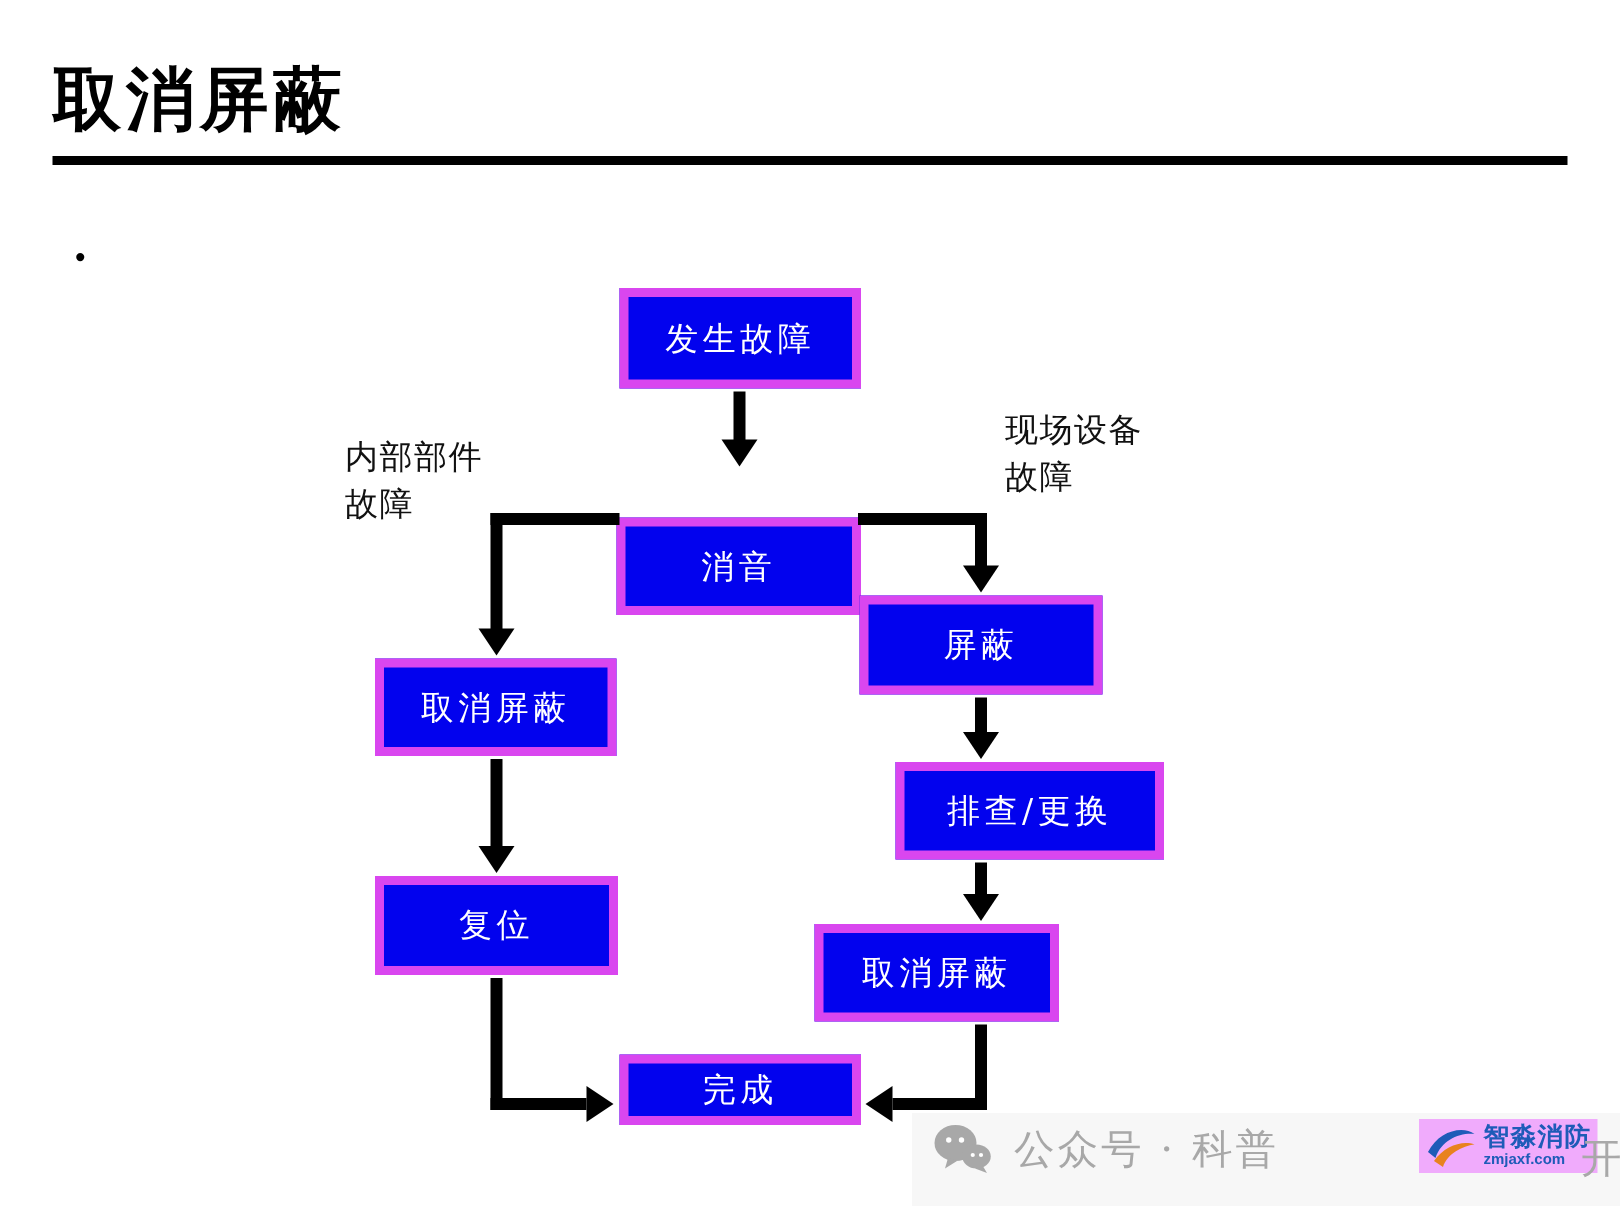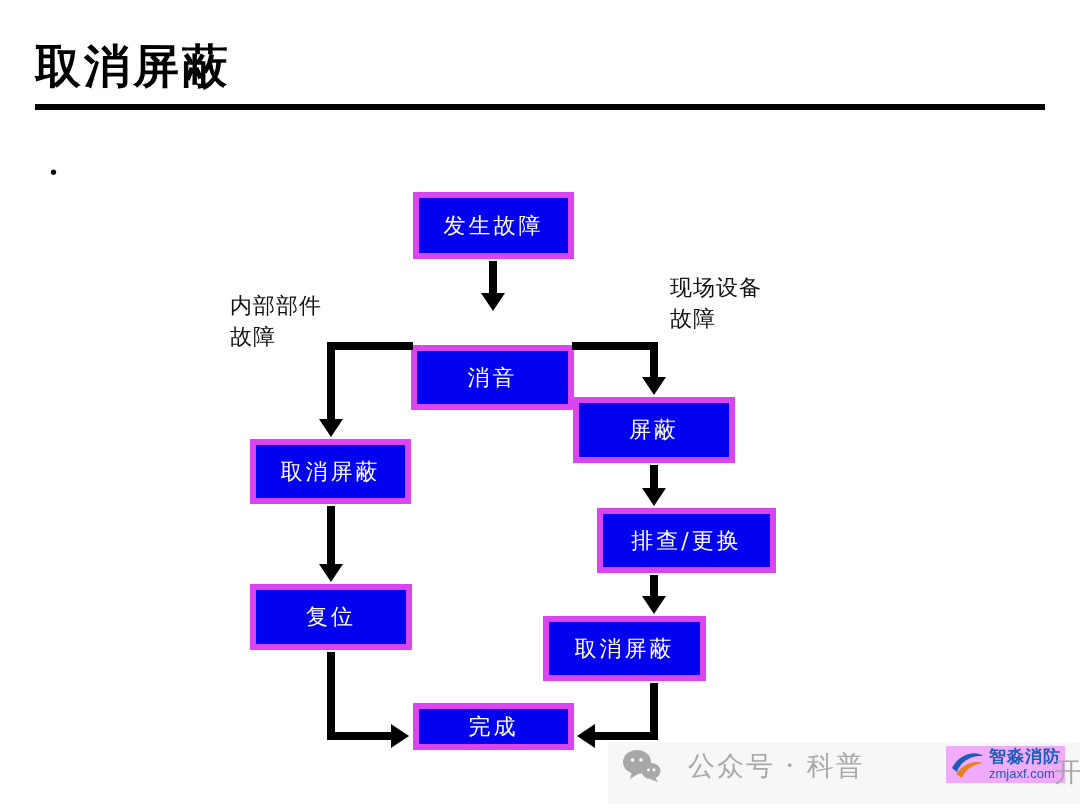--- a/index.html
+++ b/index.html
@@ -32,28 +32,28 @@
     position:absolute;font-size:22px;color:#111;font-family:"DejaVu Serif",serif;
     line-height:31px;letter-spacing:1px;
   }
   .sl-left{left:230px;top:290px;}
   .sl-right{left:670px;top:272px;}
   .hline,.vline{position:absolute;background:#000;}
   .ah-down{position:absolute;width:0;height:0;border-left:12px solid transparent;border-right:12px solid transparent;border-top:18px solid #000;}
   .ah-right{position:absolute;width:0;height:0;border-top:12px solid transparent;border-bottom:12px solid transparent;border-left:18px solid #000;}
   .ah-left{position:absolute;width:0;height:0;border-top:12px solid transparent;border-bottom:12px solid transparent;border-right:18px solid #000;}
   .wm-strip{position:absolute;left:608px;top:742px;width:472px;height:62px;background:rgba(0,0,0,0.03);}
-  .wm-row{position:absolute;left:622px;top:748px;display:flex;align-items:center;gap:12px;}
+  .wm-row{position:absolute;left:622px;top:748px;display:flex;align-items:center;}
   .wm-icon{margin-right:14px;display:inline-flex;}
   .wm-text{font-size:27px;color:#a8a8a8;letter-spacing:2px;font-family:"DejaVu Serif",serif;white-space:nowrap;}
   .logo{position:absolute;left:946px;top:746px;display:flex;align-items:center;background:#f0abfc;padding:2px 4px;}
   .logo-swoosh{margin-right:5px;display:inline-flex;}
   .logo-col{display:flex;flex-direction:column;line-height:1.1;}
   .logo-name{font-size:17px;font-weight:bold;color:#1e5bb8;letter-spacing:1px;}
-  .logo-url{font-size:13px;font-weight:normal;color:#1e5bb8;}
+  .logo-url{font-size:10px;font-weight:bold;color:#1e5bb8;}
   .wm-trailing{position:absolute;left:1054px;top:754px;font-size:27px;color:#a8a8a8;font-family:"DejaVu Serif",serif;}
 </style>
 </head>
 <body>
 
 <div class="title">取消屏蔽</div>
 <div class="title-rule"></div>
 
 <div class="bullet-row">
   <span class="bullet-dot">•</span>

